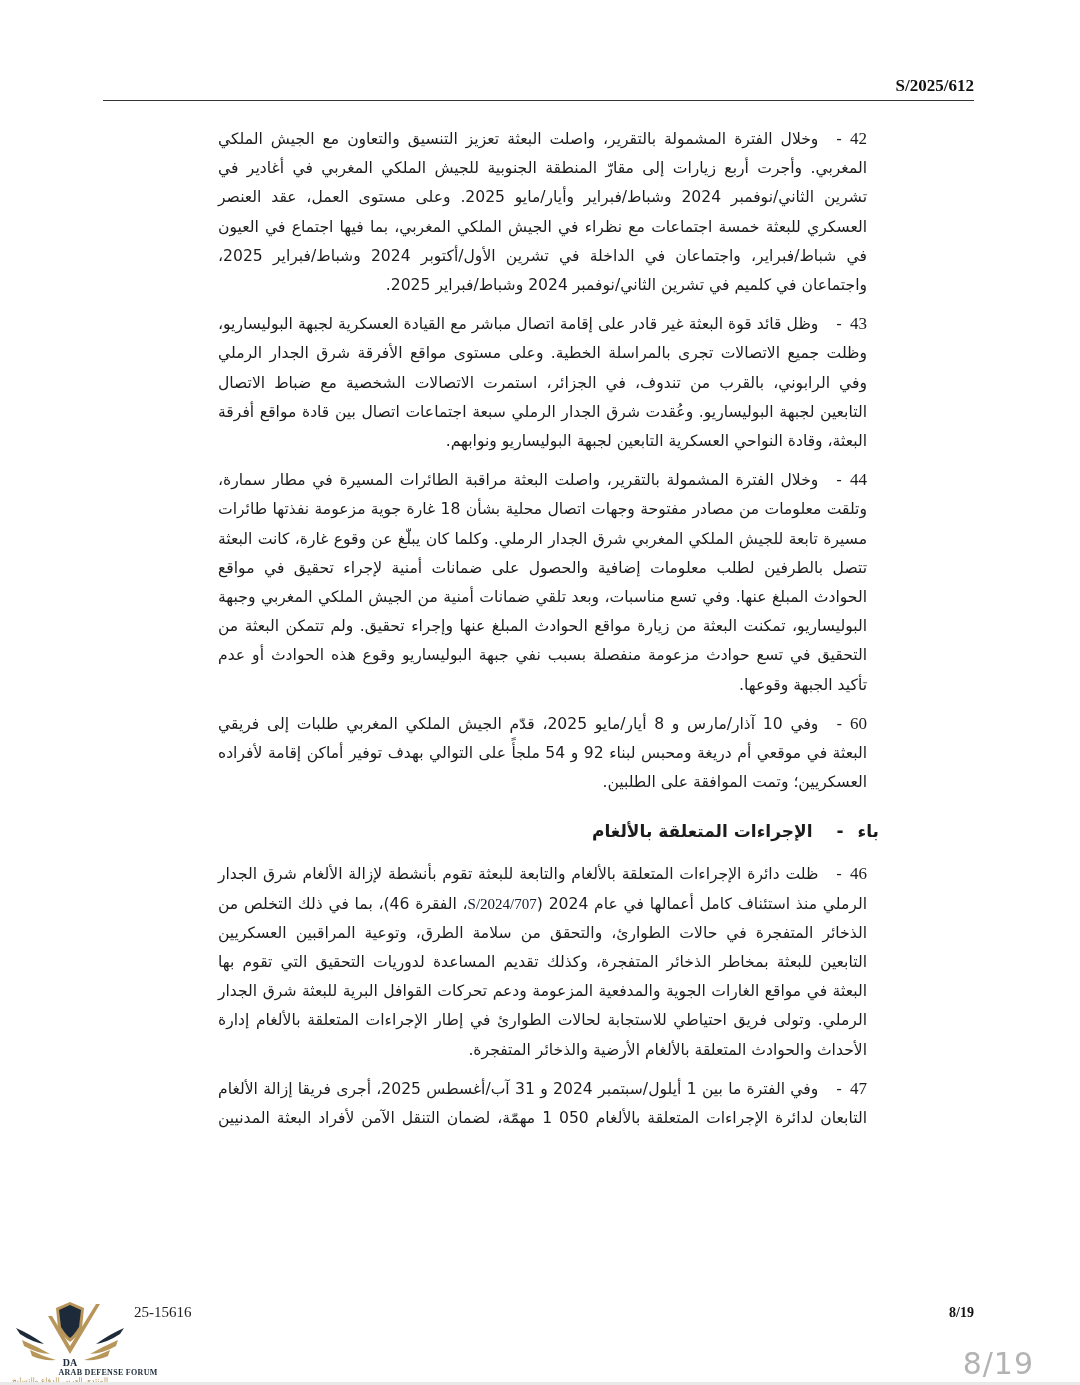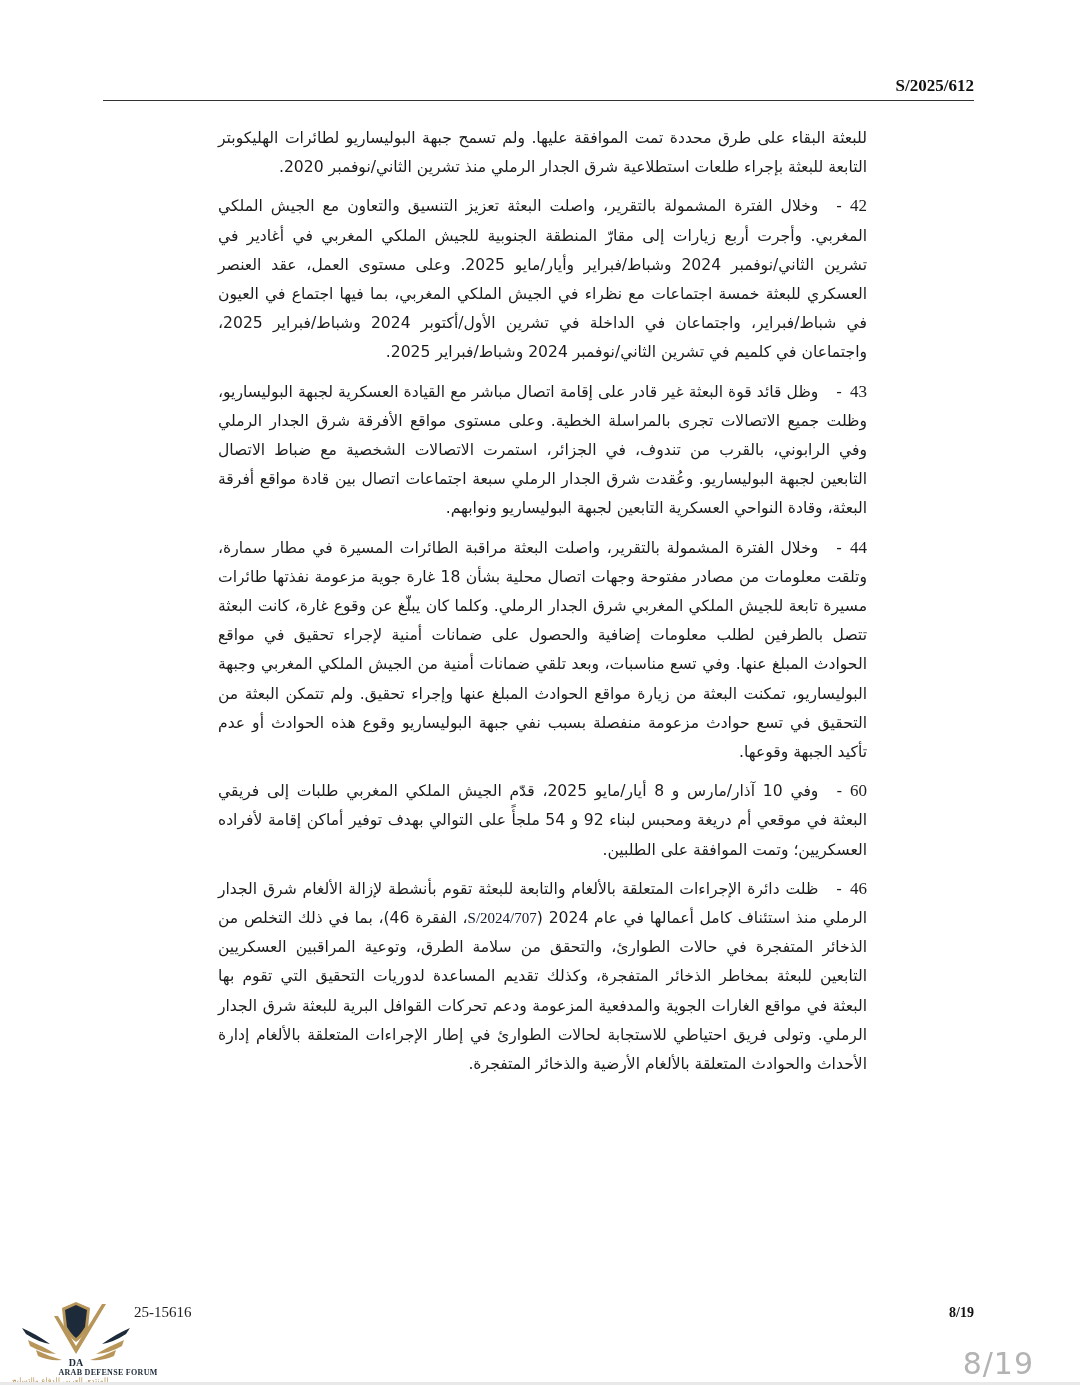--- a/index.html
+++ b/index.html
@@ -37,66 +37,71 @@
     }
     .footer-page {
       position: absolute; right: 106px; top: 1305px;
       font-family: "Liberation Serif", serif; font-weight: bold; font-size: 14px; color: #111;
     }
     .viewer-page {
       position: absolute; right: 46px; top: 1346px;
       font-family: "DejaVu Sans", sans-serif; font-size: 30px; color: #b3b3b3; letter-spacing: 1px;
     }
     .logo {
-      position: absolute; left: 16px; top: 1290px; width: 120px; height: 95px;
+      position: absolute; left: 10px; top: 1290px; width: 120px; height: 95px;
     }
     .logo-en {
       position: absolute; left: 0; width: 120px; top: 1368px; text-align: center;
       font-family: "Liberation Serif", serif; font-size: 8px; font-weight: bold; color: #1d2a3a;
       letter-spacing: 0.3px;
       margin-left: 48px;
     }
     .logo-ar {
-      position: absolute; left: 12px; width: 120px; top: 1376px; text-align: left; direction: rtl;
+      position: absolute; left: 0; width: 120px; top: 1376px; text-align: center; direction: rtl;
       font-family: "DejaVu Sans", sans-serif; font-size: 7.5px; color: #b8965a;
     }
     .bottom-edge {
       position: absolute; left: 0; right: 0; bottom: 0; height: 3px; background: #e9e9e9;
     }
   </style>
 </head>
 <body>
 
 <div class="doc-symbol">S/2025/612</div>
 <div class="header-rule"></div>
 
 <div class="content">
-  <p>للبعثة البقاء على طرق محددة تمت الموافقة عليها. ولم تسمح جبهة البوليساريو لطائرات الهليكوبتر التابعة للبعثة بإجراء طلعات استطلاعية شرق الجدار الرملي منذ تشرين الثاني/نوفمبر 2020.</p>
 
   <p>
     <span class="para-num">42</span><span class="para-dash">-</span><span>وخلال الفترة المشمولة بالتقرير، واصلت البعثة تعزيز التنسيق والتعاون مع الجيش الملكي المغربي. وأجرت أربع زيارات إلى مقارّ المنطقة الجنوبية للجيش الملكي المغربي في أغادير في تشرين الثاني/نوفمبر 2024 وشباط/فبراير وأيار/مايو 2025. وعلى مستوى العمل، عقد العنصر العسكري للبعثة خمسة اجتماعات مع نظراء في الجيش الملكي المغربي، بما فيها اجتماع في العيون في شباط/فبراير، واجتماعان في الداخلة في تشرين الأول/أكتوبر 2024 وشباط/فبراير 2025، واجتماعان في كلميم في تشرين الثاني/نوفمبر 2024 وشباط/فبراير 2025.</span>
   </p>
 
   <p>
     <span class="para-num">43</span><span class="para-dash">-</span><span>وظل قائد قوة البعثة غير قادر على إقامة اتصال مباشر مع القيادة العسكرية لجبهة البوليساريو، وظلت جميع الاتصالات تجرى بالمراسلة الخطية. وعلى مستوى مواقع الأفرقة شرق الجدار الرملي وفي الرابوني، بالقرب من تندوف، في الجزائر، استمرت الاتصالات الشخصية مع ضباط الاتصال التابعين لجبهة البوليساريو. وعُقدت شرق الجدار الرملي سبعة اجتماعات اتصال بين قادة مواقع أفرقة البعثة، وقادة النواحي العسكرية التابعين لجبهة البوليساريو ونوابهم.</span>
   </p>
 
   <p>
     <span class="para-num">44</span><span class="para-dash">-</span><span>وخلال الفترة المشمولة بالتقرير، واصلت البعثة مراقبة الطائرات المسيرة في مطار سمارة، وتلقت معلومات من مصادر مفتوحة وجهات اتصال محلية بشأن 18 غارة جوية مزعومة نفذتها طائرات مسيرة تابعة للجيش الملكي المغربي شرق الجدار الرملي. وكلما كان يبلّغ عن وقوع غارة، كانت البعثة تتصل بالطرفين لطلب معلومات إضافية والحصول على ضمانات أمنية لإجراء تحقيق في مواقع الحوادث المبلغ عنها. وفي تسع مناسبات، وبعد تلقي ضمانات أمنية من الجيش الملكي المغربي وجبهة البوليساريو، تمكنت البعثة من زيارة مواقع الحوادث المبلغ عنها وإجراء تحقيق. ولم تتمكن البعثة من التحقيق في تسع حوادث مزعومة منفصلة بسبب نفي جبهة البوليساريو وقوع هذه الحوادث أو عدم تأكيد الجبهة وقوعها.</span>
   </p>
 
   <p>
     <span class="para-num">60</span><span class="para-dash">-</span><span>وفي 10 آذار/مارس و 8 أيار/مايو 2025، قدّم الجيش الملكي المغربي طلبات إلى فريقي البعثة في موقعي أم دريغة ومحبس لبناء 92 و 54 ملجأً على التوالي بهدف توفير أماكن إقامة لأفراده العسكريين؛ وتمت الموافقة على الطلبين.</span>
   </p>
 
+  <div class="section-heading">
+    <span class="label">باء</span><span class="dash">-</span><span>الإجراءات المتعلقة بالألغام</span>
+  </div>
 
   <p>
     <span class="para-num">46</span><span class="para-dash">-</span><span>ظلت دائرة الإجراءات المتعلقة بالألغام والتابعة للبعثة تقوم بأنشطة لإزالة الألغام شرق الجدار الرملي منذ استئناف كامل أعمالها في عام 2024 (</span><a class="doc-link" dir="ltr">S/2024/707</a><span>، الفقرة 46)، بما في ذلك التخلص من الذخائر المتفجرة في حالات الطوارئ، والتحقق من سلامة الطرق، وتوعية المراقبين العسكريين التابعين للبعثة بمخاطر الذخائر المتفجرة، وكذلك تقديم المساعدة لدوريات التحقيق التي تقوم بها البعثة في مواقع الغارات الجوية والمدفعية المزعومة ودعم تحركات القوافل البرية للبعثة شرق الجدار الرملي. وتولى فريق احتياطي للاستجابة لحالات الطوارئ في إطار الإجراءات المتعلقة بالألغام إدارة الأحداث والحوادث المتعلقة بالألغام الأرضية والذخائر المتفجرة.</span>
   </p>
 
+  <p style="text-align-last: justify;">
+    <span class="para-num">47</span><span class="para-dash">-</span><span>وفي الفترة ما بين 1 أيلول/سبتمبر 2024 و 31 آب/أغسطس 2025، أجرى فريقا إزالة الألغام التابعان لدائرة الإجراءات المتعلقة بالألغام 050 1 مهمّة، لضمان التنقل الآمن لأفراد البعثة المدنيين</span>
+  </p>
 </div>
 
 <div class="footer-code">25-15616</div>
 <div class="footer-page">8/19</div>
 
 <div class="viewer-page">8/19</div>
 
 <div class="logo">
   <svg width="120" height="78" viewBox="0 0 120 78">
 

